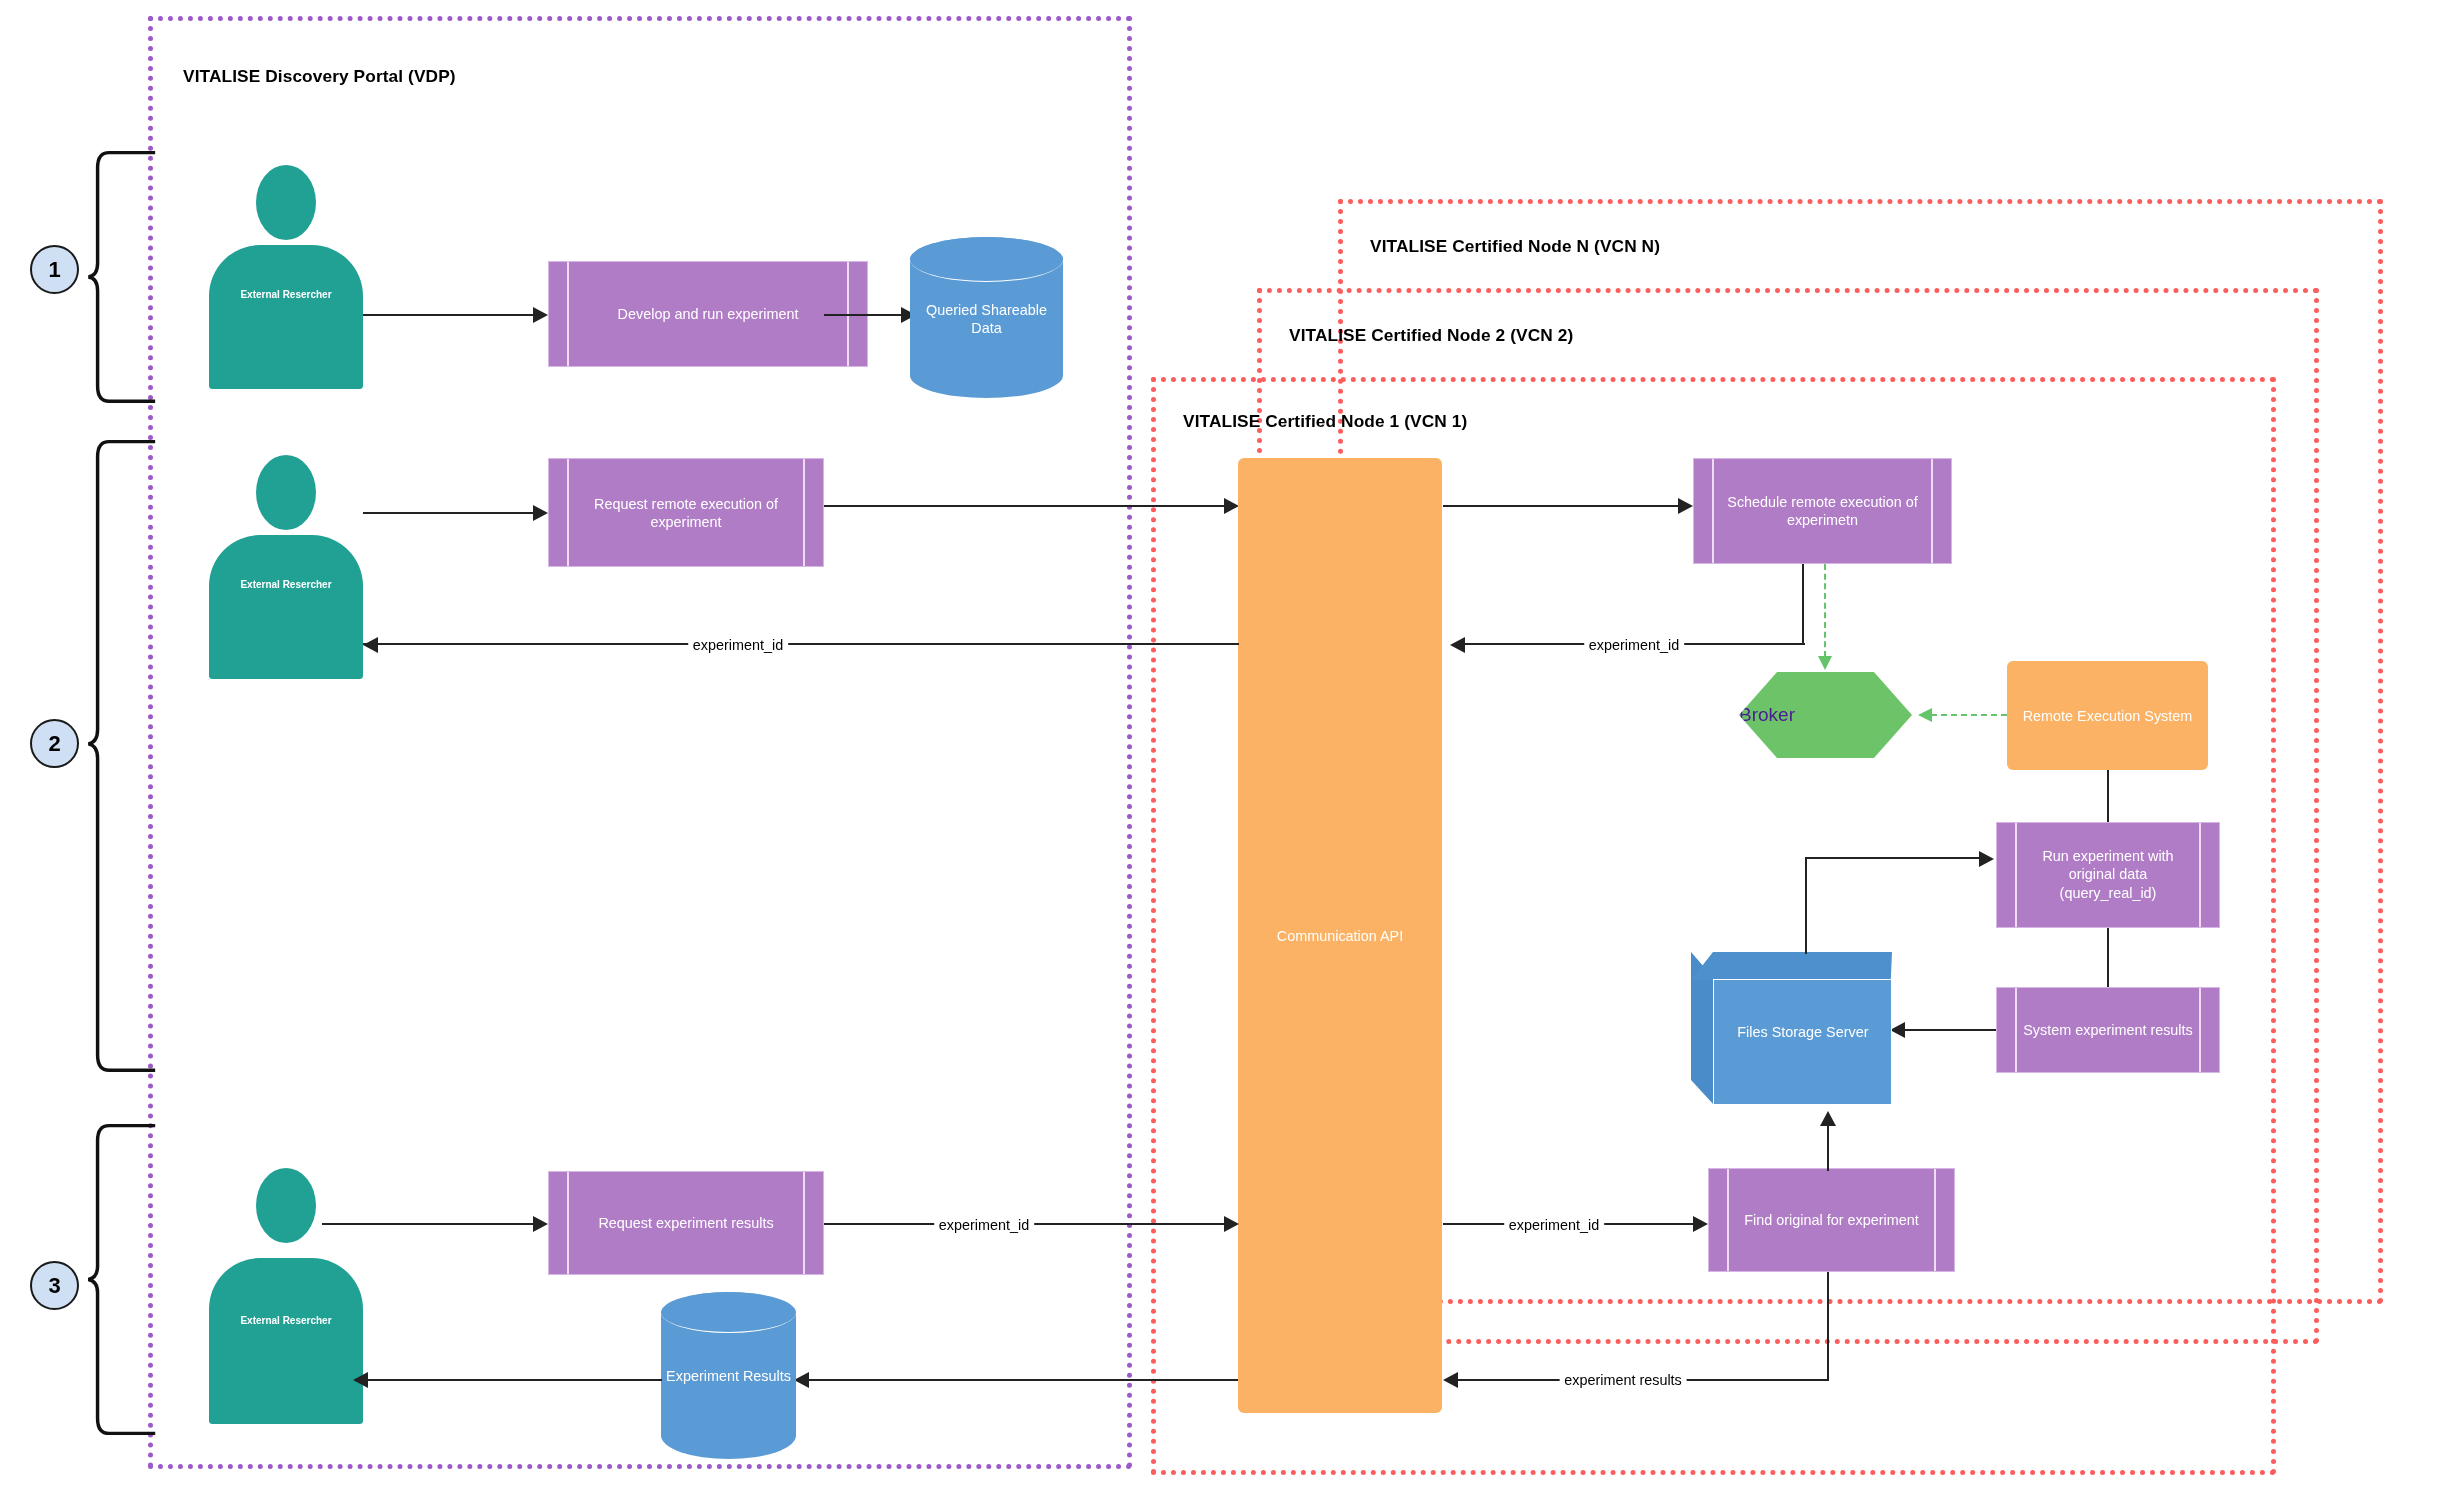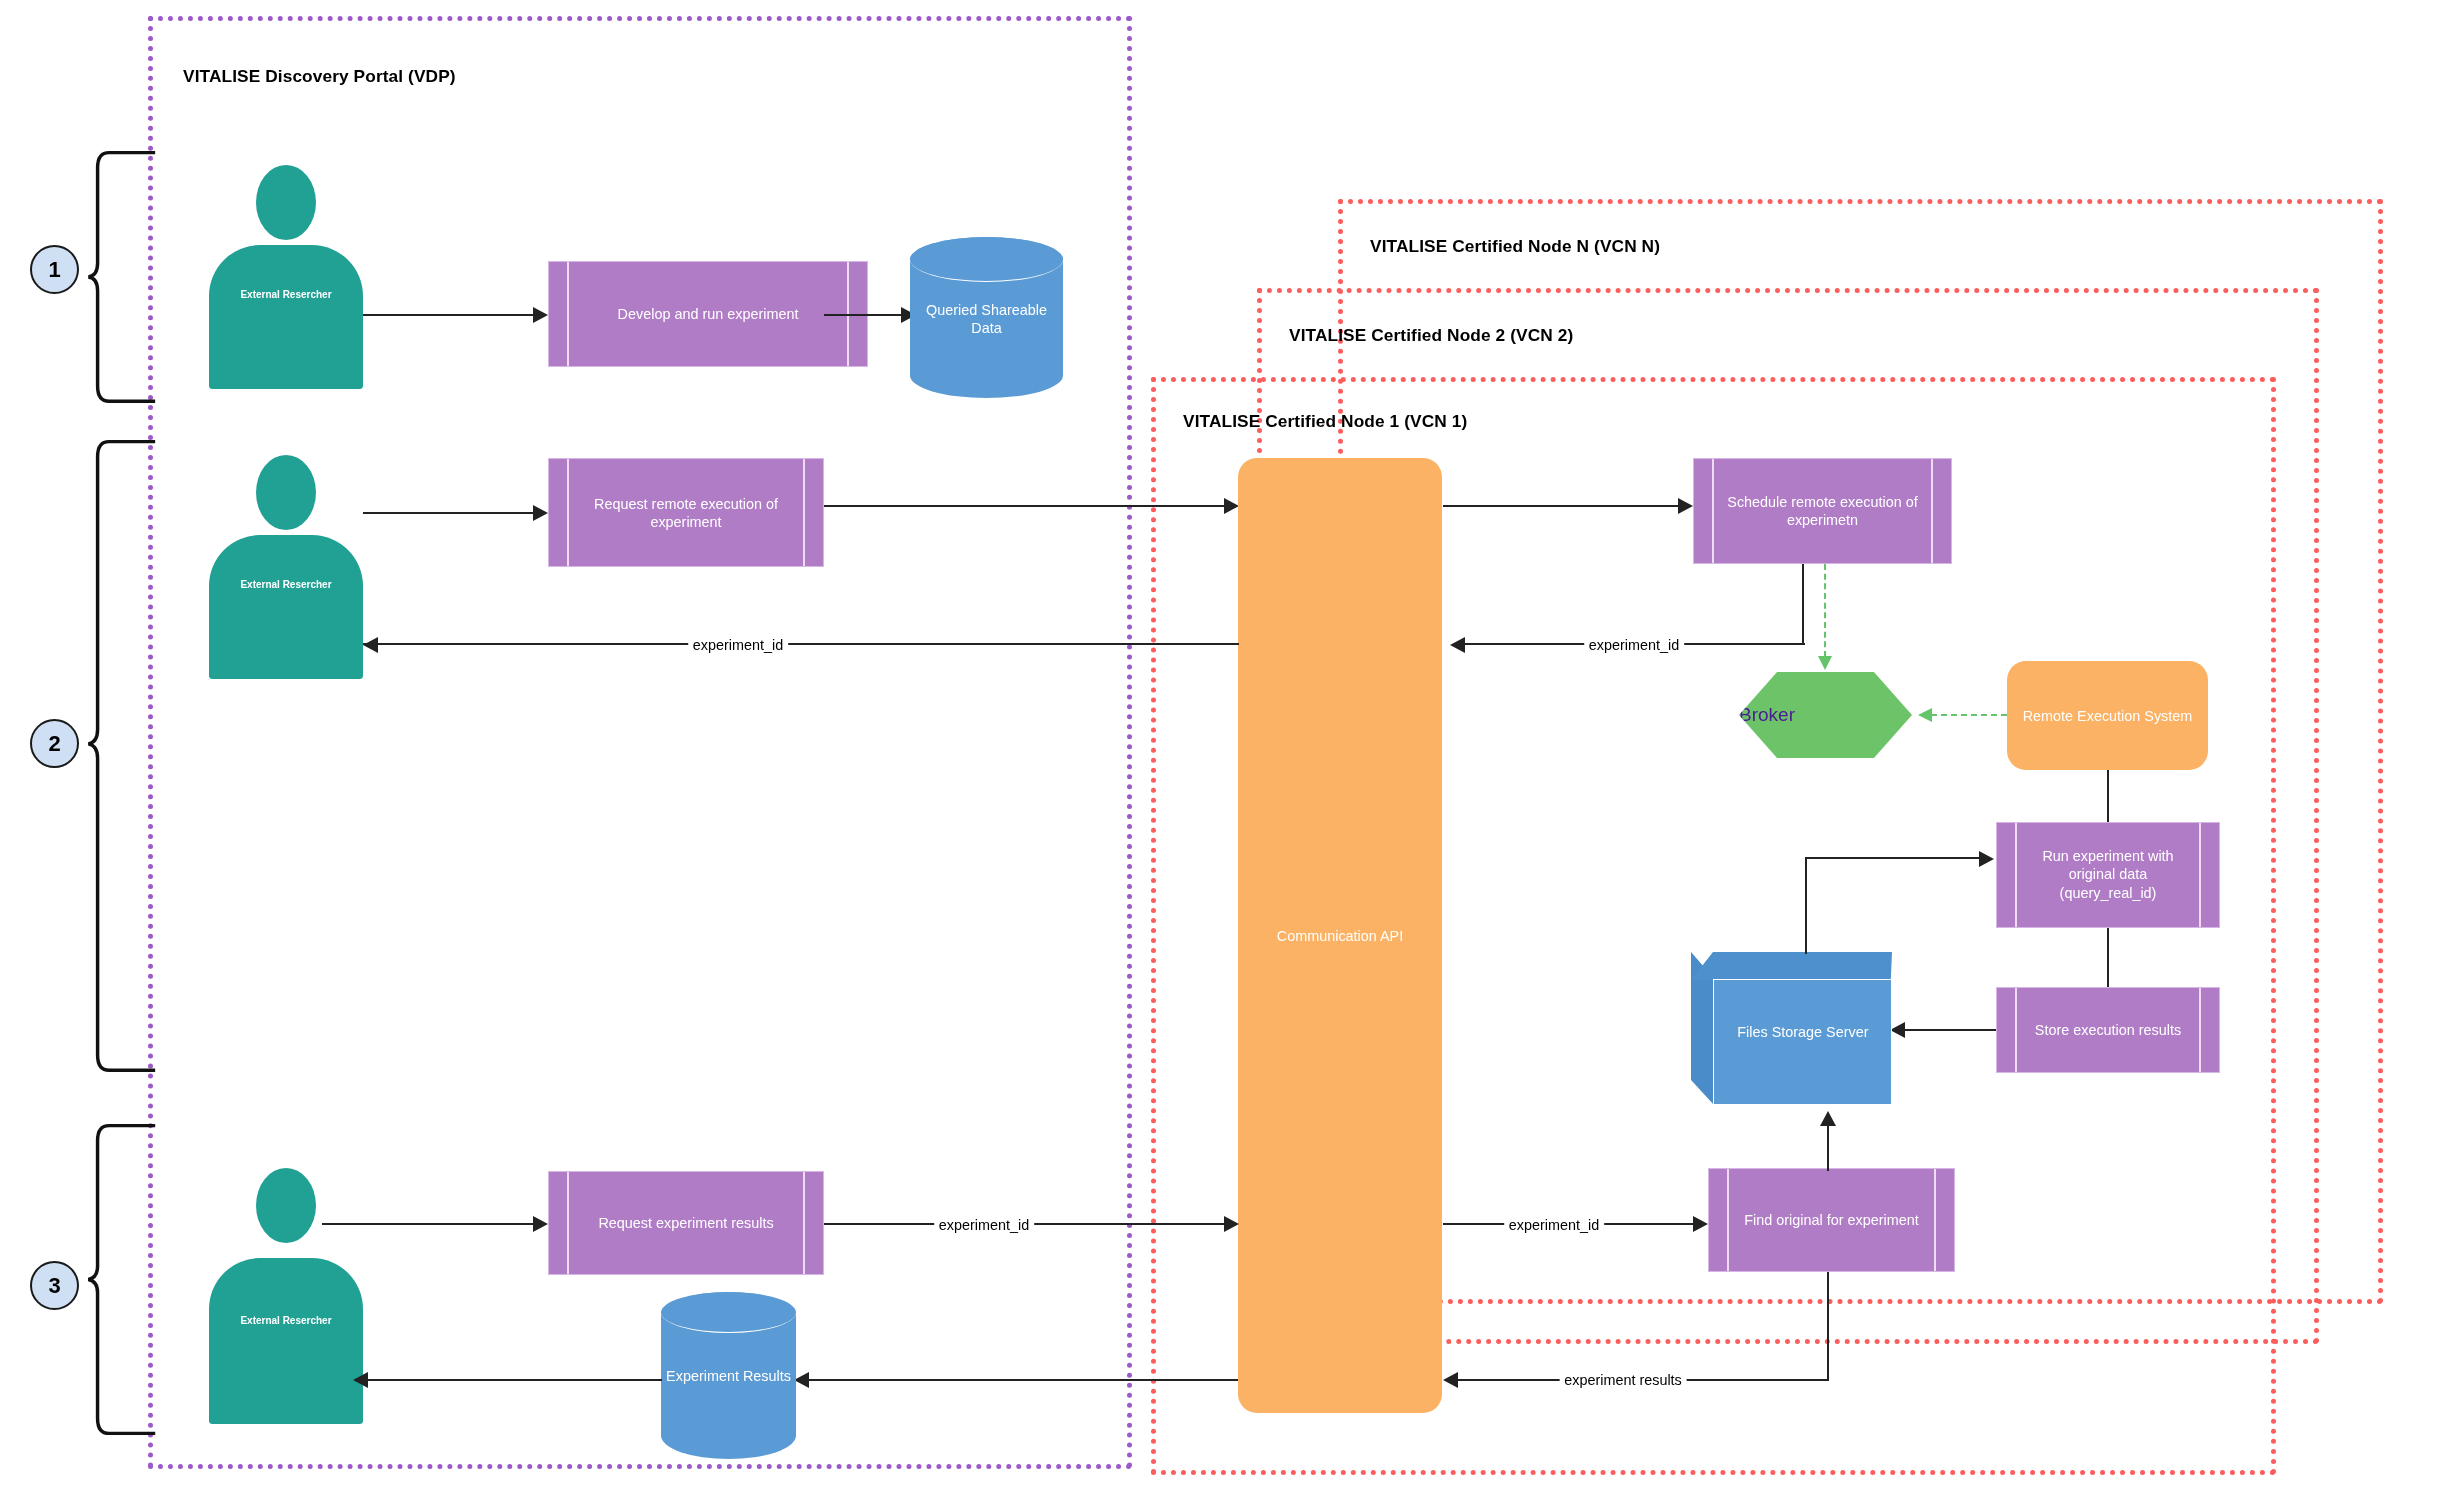--- a/index.html
+++ b/index.html
@@ -35,21 +35,21 @@
 
   
   .cyl{position:absolute;}
   .cyl .bodyc{position:absolute;inset:0;background:#5b9bd5;border-radius:50%/14% 14% 14% 14%;}
   .cyl .topc{position:absolute;left:0;right:0;top:0;height:45px;
     background:#5b9bd5;border-radius:50%;border-bottom:1.7px solid #ffffff;box-sizing:border-box;}
   .cyl .t{position:absolute;left:0;right:0;top:50%;transform:translateY(-46%);
     text-align:center;color:#fff;font-size:14.4px;line-height:1.3;}
 
   
-  .orng{position:absolute;background:#fbb264;border-radius:19px;}
+  .orng{position:absolute;background:#fbb264;border-radius:6px;}
   .orng .t{position:absolute;left:3.5px;right:3.5px;top:50%;transform:translateY(-50%);
     text-align:center;color:#fff;font-size:14.4px;line-height:1.3;}
 
   
   .hexa{position:absolute;background:#6dc368;
     clip-path:polygon(22% 0,78% 0,100% 50%,78% 100%,22% 100%,0 50%);}
   .hexa .t{position:absolute;left:0;right:0;top:50%;transform:translateY(-50%);
     text-align:left;color:#4c1d95;font-size:19px;}
 
   
@@ -190,21 +190,21 @@
   <div class="arrow ar-d" style="left:2100px;top:823px;"></div>
 
   <div class="pproc" style="left:1996px;top:822px;width:224px;height:106px;">
     <div class="t">Run experiment with original data (query_real_id)</div>
   </div>
 
   <div class="ln lnv" style="left:2107px;top:928px;width:2.3px;height:63px;"></div>
   <div class="arrow ar-d" style="left:2100px;top:987px;"></div>
 
   <div class="pproc" style="left:1996px;top:987px;width:224px;height:86px;">
-    <div class="t">Store execution results</div>
+    <div class="t">System experiment results</div>
   </div>
 
   <div class="ln lnh" style="left:1905px;top:1029px;width:91px;"></div>
   <div class="arrow ar-l" style="left:1890px;top:1022px;"></div>
 
   <div class="cube" style="left:1691px;top:952px;width:201px;height:153px;">
     <div class="sidef"></div>
     <div class="topf"></div>
     <div class="front"></div>
     <div class="t">Files Storage Server</div>

